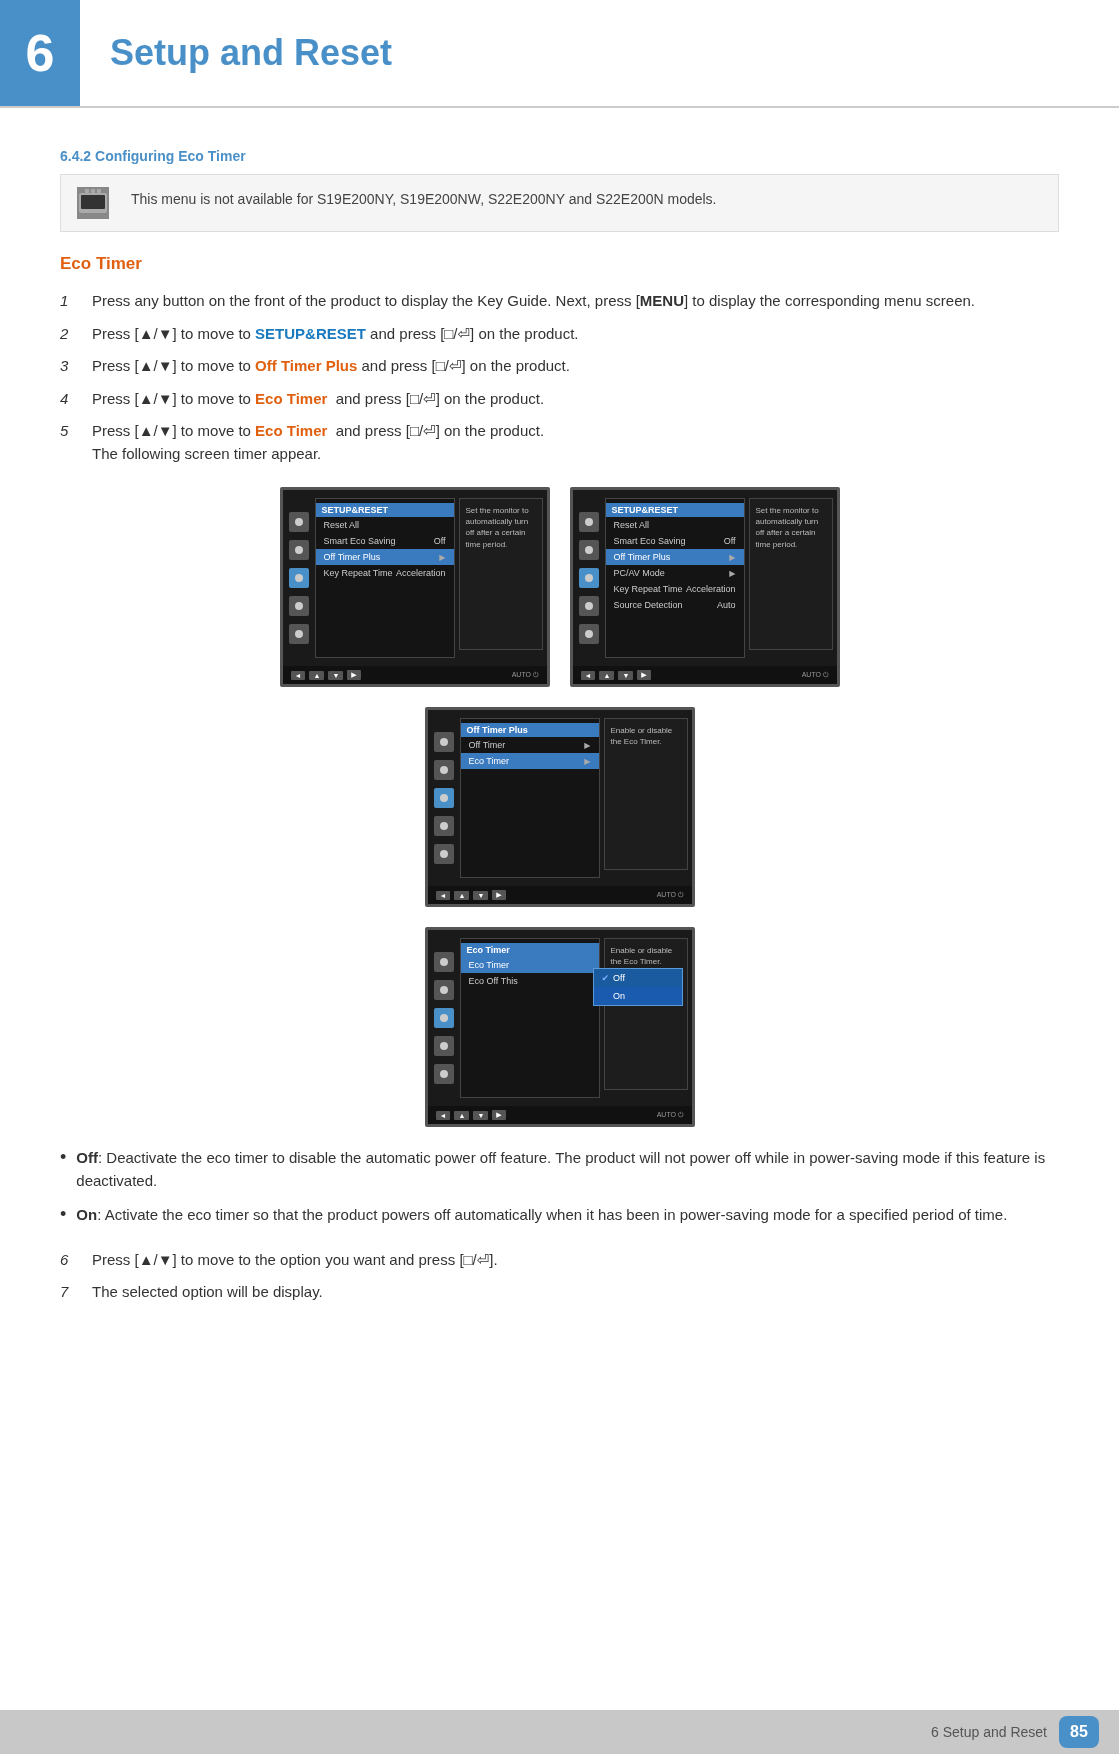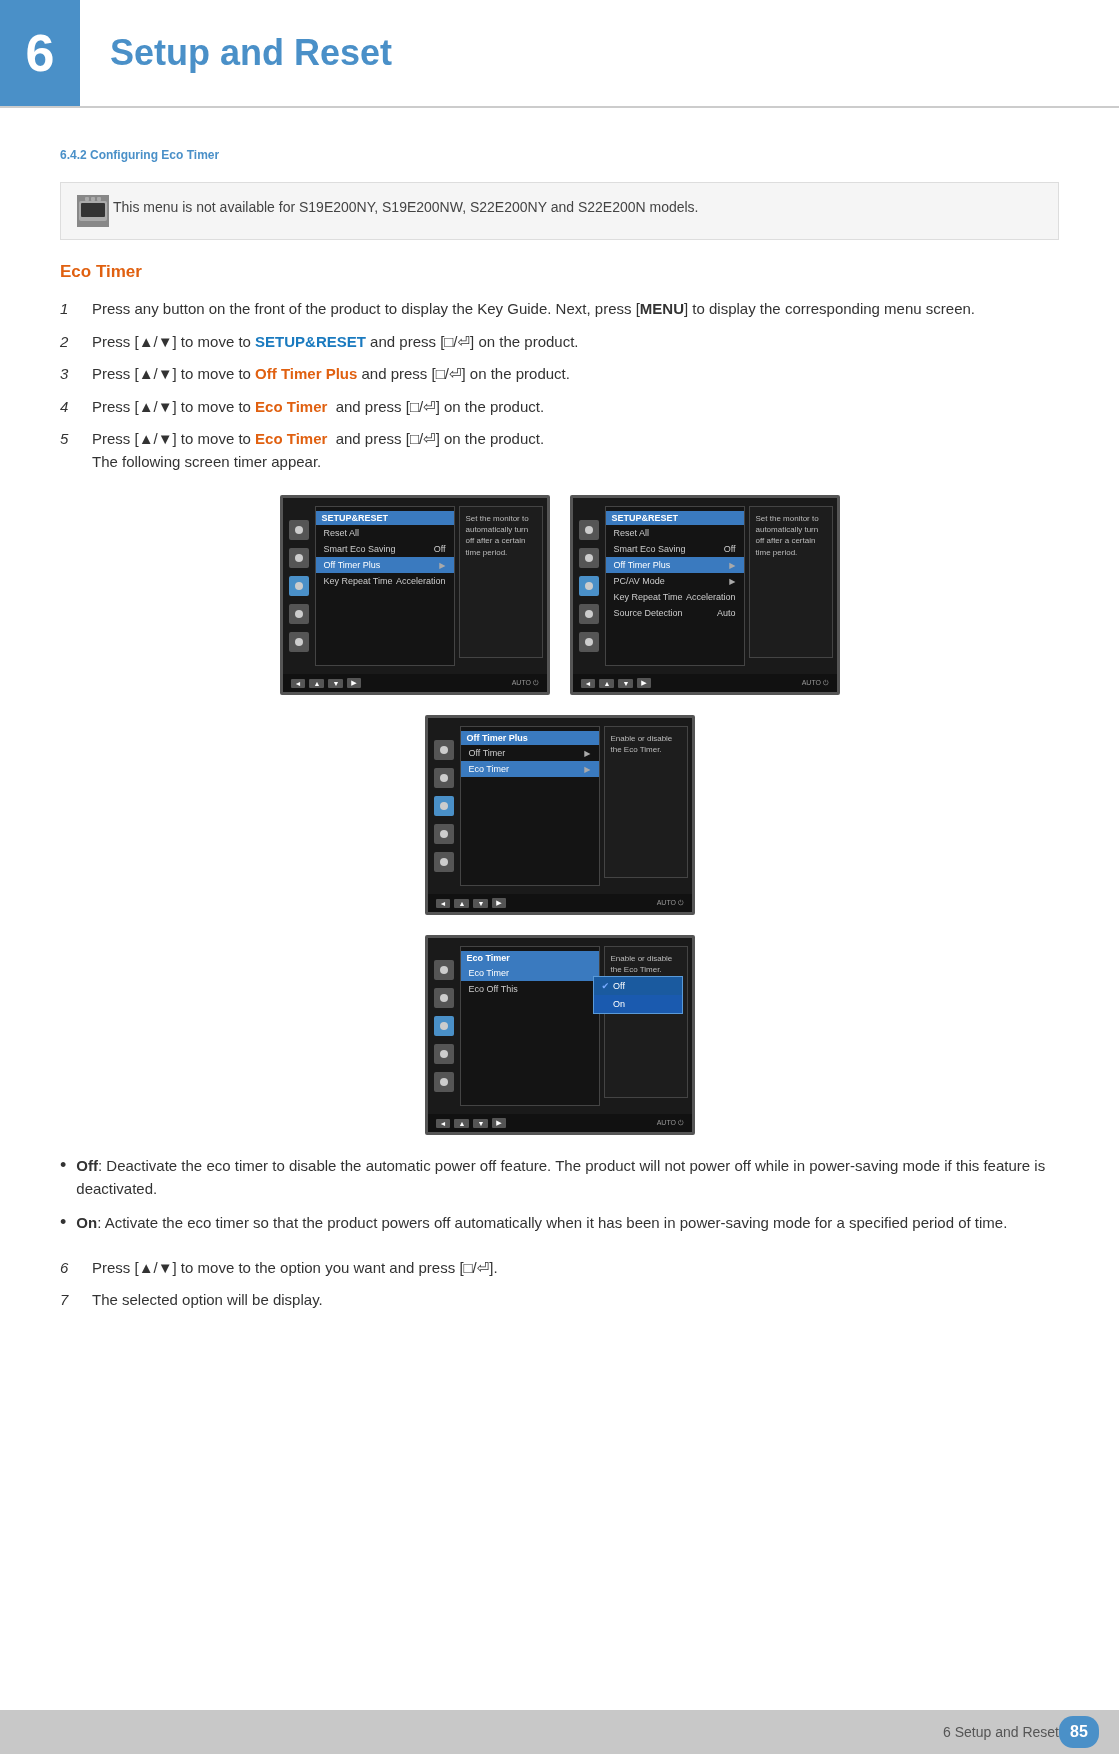--- a/index.html
+++ b/index.html
@@ -39,35 +39,35 @@
       display: flex;
       align-items: center;
     }
 
     
     .content {
       padding: 10px 60px 80px 60px;
     }
 
     .section-heading {
-      font-size: 12px;
+      font-size: 14px;
       font-weight: bold;
       color: #4a90c8;
-      margin-bottom: 20px;
+      margin-bottom: 10px;
     }
 
     
     .note-box {
       display: flex;
       align-items: flex-start;
       background: #f5f5f5;
       border: 1px solid #ddd;
       padding: 12px 16px;
       margin-bottom: 22px;
-      gap: 4px;
+      gap: 22px;
     }
     .note-icon {
       width: 32px;
       height: 32px;
       flex-shrink: 0;
       background: #888;
       display: flex;
       align-items: center;
       justify-content: center;
     }
@@ -271,36 +271,37 @@
       position: absolute;
       bottom: 0;
       left: 0;
       right: 0;
       height: 44px;
       background: #c8c8c8;
       display: flex;
       align-items: center;
       justify-content: flex-end;
       padding: 0 20px;
+      gap: 12px;
     }
     .footer-text {
       font-size: 14px;
       color: #555;
     }
     .footer-page-num {
       background: #4a90c8;
       color: white;
       width: 40px;
       height: 32px;
       display: flex;
       align-items: center;
       justify-content: center;
       font-size: 16px;
       font-weight: bold;
-      border-radius: 14px;
+      border-radius: 8px;
     }
   </style>
 </head>
 <body>
 
 <div class="page-header">
   <div class="chapter-number-box">
     <span>6</span>
   </div>
   <div class="chapter-title">

